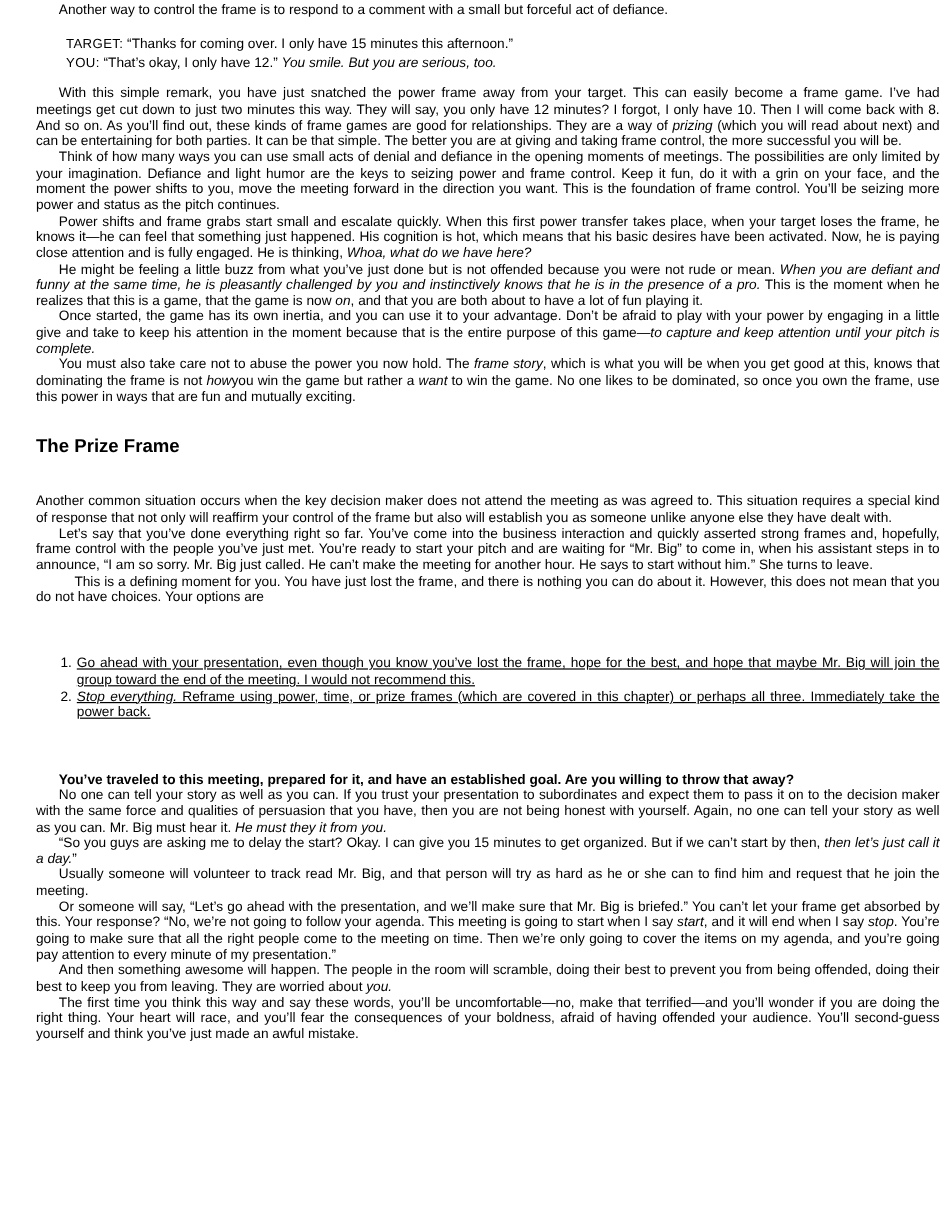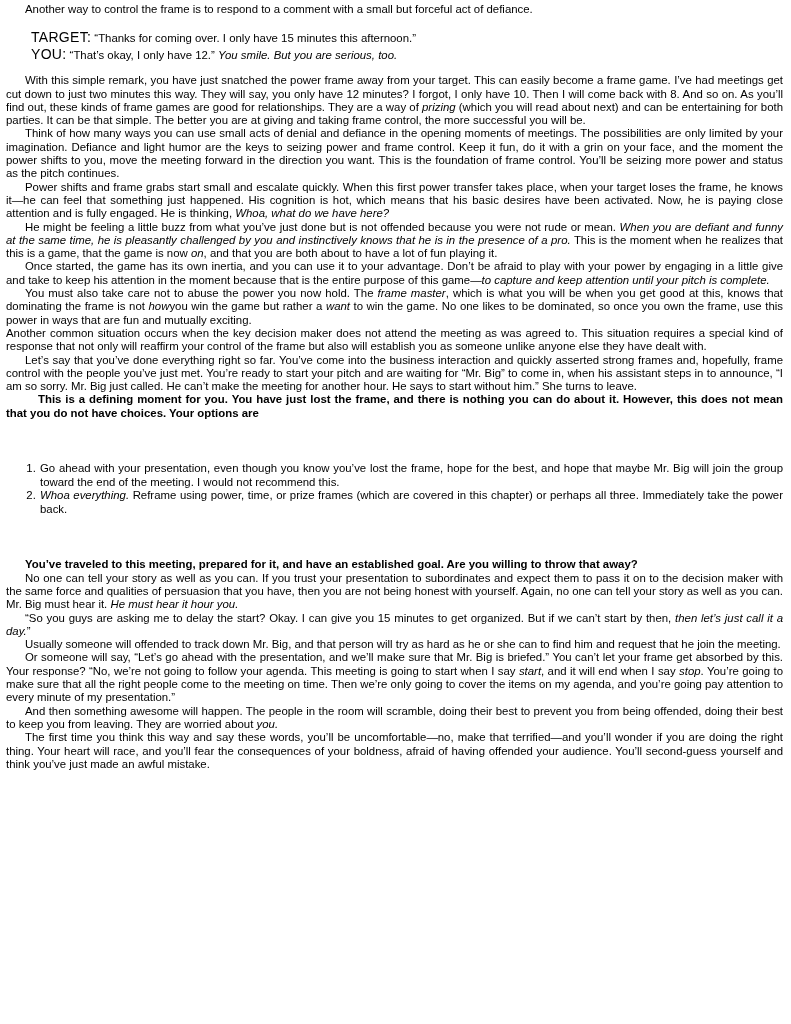--- a/index.html
+++ b/index.html
@@ -5,55 +5,56 @@
   html,body{margin:0;padding:0;}
   body{
     width:791px;height:1024px;
     background:#ffffff;color:#000000;
     font-family:"Liberation Sans","DejaVu Sans",sans-serif;
     font-size:11.4px;line-height:13.3px;
     box-sizing:border-box;
     padding:3px 8px 0 6px;
     overflow:hidden;
   }
-  main{display:block;}
+  main{display:block;margin-left:24px;}
   p{margin:0;text-indent:19px;text-align:justify;}
   p.noindent{text-indent:0;}
-  p.bigindent{text-indent:32px;font-weight:bold;}
+  p.bigindent{text-indent:32px;}
   .dialogue{margin:13px 0 11px 25px;}
   .dialogue p{text-indent:0;text-align:left;line-height:16px;}
-  .speaker{font-size:14px;letter-spacing:.3px;}
+  .speaker{font-size:11px;letter-spacing:.3px;}
   h2{font-size:15.5px;line-height:18px;font-weight:700;margin:26px 0 30px 0;}
   ol{margin:42px 0 0 0;padding:0 0 0 33px;}
-  li{margin:0;padding-left:1px;text-align:justify;line-height:13.6px;}
+  li{margin:0;padding-left:1px;text-align:justify;line-height:13.6px;text-decoration:underline;}
   p.after-list{margin-top:42px;font-weight:bold;}
   i{font-style:italic;}
 </style>
 </head>
 <body>
 
 <main>
     <p>Another way to control the frame is to respond to a comment with a small but forceful act of defiance.</p>
     <div class="dialogue">
       <p><span class="speaker">TARGET:</span> “Thanks for coming over. I only have 15 minutes this afternoon.”</p>
       <p><span class="speaker">YOU:</span> “That’s okay, I only have 12.” <i>You smile. But you are serious, too.</i></p>
     </div>
     <p>With this simple remark, you have just snatched the power frame away from your target. This can easily become a frame game. I’ve had meetings get cut down to just two minutes this way. They will say, you only have 12 minutes? I forgot, I only have 10. Then I will come back with 8. And so on. As you’ll find out, these kinds of frame games are good for relationships. They are a way of <i>prizing</i> (which you will read about next) and can be entertaining for both parties. It can be that simple. The better you are at giving and taking frame control, the more successful you will be.</p>
     <p>Think of how many ways you can use small acts of denial and defiance in the opening moments of meetings. The possibilities are only limited by your imagination. Defiance and light humor are the keys to seizing power and frame control. Keep it fun, do it with a grin on your face, and the moment the power shifts to you, move the meeting forward in the direction you want. This is the foundation of frame control. You’ll be seizing more power and status as the pitch continues.</p>
     <p>Power shifts and frame grabs start small and escalate quickly. When this first power transfer takes place, when your target loses the frame, he knows it—he can feel that something just happened. His cognition is hot, which means that his basic desires have been activated. Now, he is paying close attention and is fully engaged. He is thinking, <i>Whoa, what do we have here?</i></p>
     <p>He might be feeling a little buzz from what you’ve just done but is not offended because you were not rude or mean. <i>When you are defiant and funny at the same time, he is pleasantly challenged by you and instinctively knows that he is in the presence of a pro.</i> This is the moment when he realizes that this is a game, that the game is now <i>on</i>, and that you are both about to have a lot of fun playing it.</p>
     <p>Once started, the game has its own inertia, and you can use it to your advantage. Don’t be afraid to play with your power by engaging in a little give and take to keep his attention in the moment because that is the entire purpose of this game—<i>to capture and keep attention until your pitch is complete.</i></p>
-    <p>You must also take care not to abuse the power you now hold. The <i>frame master</i>, which is what you will be when you get good at this, knows that dominating the frame is not <i>how</i>you win the game but rather a <i>want</i> to win the game. No one likes to be dominated, so once you own the frame, use this power in ways that are fun and mutually exciting.</p>
+    <p>You must also take care not to abuse the power you now hold. The <i>frame story</i>, which is what you will be when you get good at this, knows that dominating the frame is not <i>how</i>you win the game but rather a <i>want</i> to win the game. No one likes to be dominated, so once you own the frame, use this power in ways that are fun and mutually exciting.</p>
+    <h2>The Prize Frame</h2>
     <p class="noindent">Another common situation occurs when the key decision maker does not attend the meeting as was agreed to. This situation requires a special kind of response that not only will reaffirm your control of the frame but also will establish you as someone unlike anyone else they have dealt with.</p>
     <p>Let’s say that you’ve done everything right so far. You’ve come into the business interaction and quickly asserted strong frames and, hopefully, frame control with the people you’ve just met. You’re ready to start your pitch and are waiting for “Mr. Big” to come in, when his assistant steps in to announce, “I am so sorry. Mr. Big just called. He can’t make the meeting for another hour. He says to start without him.” She turns to leave.</p>
     <p class="bigindent">This is a defining moment for you. You have just lost the frame, and there is nothing you can do about it. However, this does not mean that you do not have choices. Your options are</p>
     <ol>
       <li>Go ahead with your presentation, even though you know you’ve lost the frame, hope for the best, and hope that maybe Mr. Big will join the group toward the end of the meeting. I would not recommend this.</li>
-      <li><i>Whoa everything.</i> Reframe using power, time, or prize frames (which are covered in this chapter) or perhaps all three. Immediately take the power back.</li>
+      <li><i>Stop everything.</i> Reframe using power, time, or prize frames (which are covered in this chapter) or perhaps all three. Immediately take the power back.</li>
     </ol>
     <p class="after-list">You’ve traveled to this meeting, prepared for it, and have an established goal. Are you willing to throw that away?</p>
-    <p>No one can tell your story as well as you can. If you trust your presentation to subordinates and expect them to pass it on to the decision maker with the same force and qualities of persuasion that you have, then you are not being honest with yourself. Again, no one can tell your story as well as you can. Mr. Big must hear it. <i>He must hear it hour you.</i></p>
+    <p>No one can tell your story as well as you can. If you trust your presentation to subordinates and expect them to pass it on to the decision maker with the same force and qualities of persuasion that you have, then you are not being honest with yourself. Again, no one can tell your story as well as you can. Mr. Big must hear it. <i>He must they it from you.</i></p>
     <p>“So you guys are asking me to delay the start? Okay. I can give you 15 minutes to get organized. But if we can’t start by then, <i>then let’s just call it a day.</i>”</p>
-    <p>Usually someone will offended to track down Mr. Big, and that person will try as hard as he or she can to find him and request that he join the meeting.</p>
+    <p>Usually someone will volunteer to track read Mr. Big, and that person will try as hard as he or she can to find him and request that he join the meeting.</p>
     <p>Or someone will say, “Let’s go ahead with the presentation, and we’ll make sure that Mr. Big is briefed.” You can’t let your frame get absorbed by this. Your response? “No, we’re not going to follow your agenda. This meeting is going to start when I say <i>start</i>, and it will end when I say <i>stop</i>. You’re going to make sure that all the right people come to the meeting on time. Then we’re only going to cover the items on my agenda, and you’re going pay attention to every minute of my presentation.”</p>
     <p>And then something awesome will happen. The people in the room will scramble, doing their best to prevent you from being offended, doing their best to keep you from leaving. They are worried about <i>you.</i></p>
     <p>The first time you think this way and say these words, you’ll be uncomfortable—no, make that terrified—and you’ll wonder if you are doing the right thing. Your heart will race, and you’ll fear the consequences of your boldness, afraid of having offended your audience. You’ll second-guess yourself and think you’ve just made an awful mistake.</p>
   </main>
 
 </body></html>

